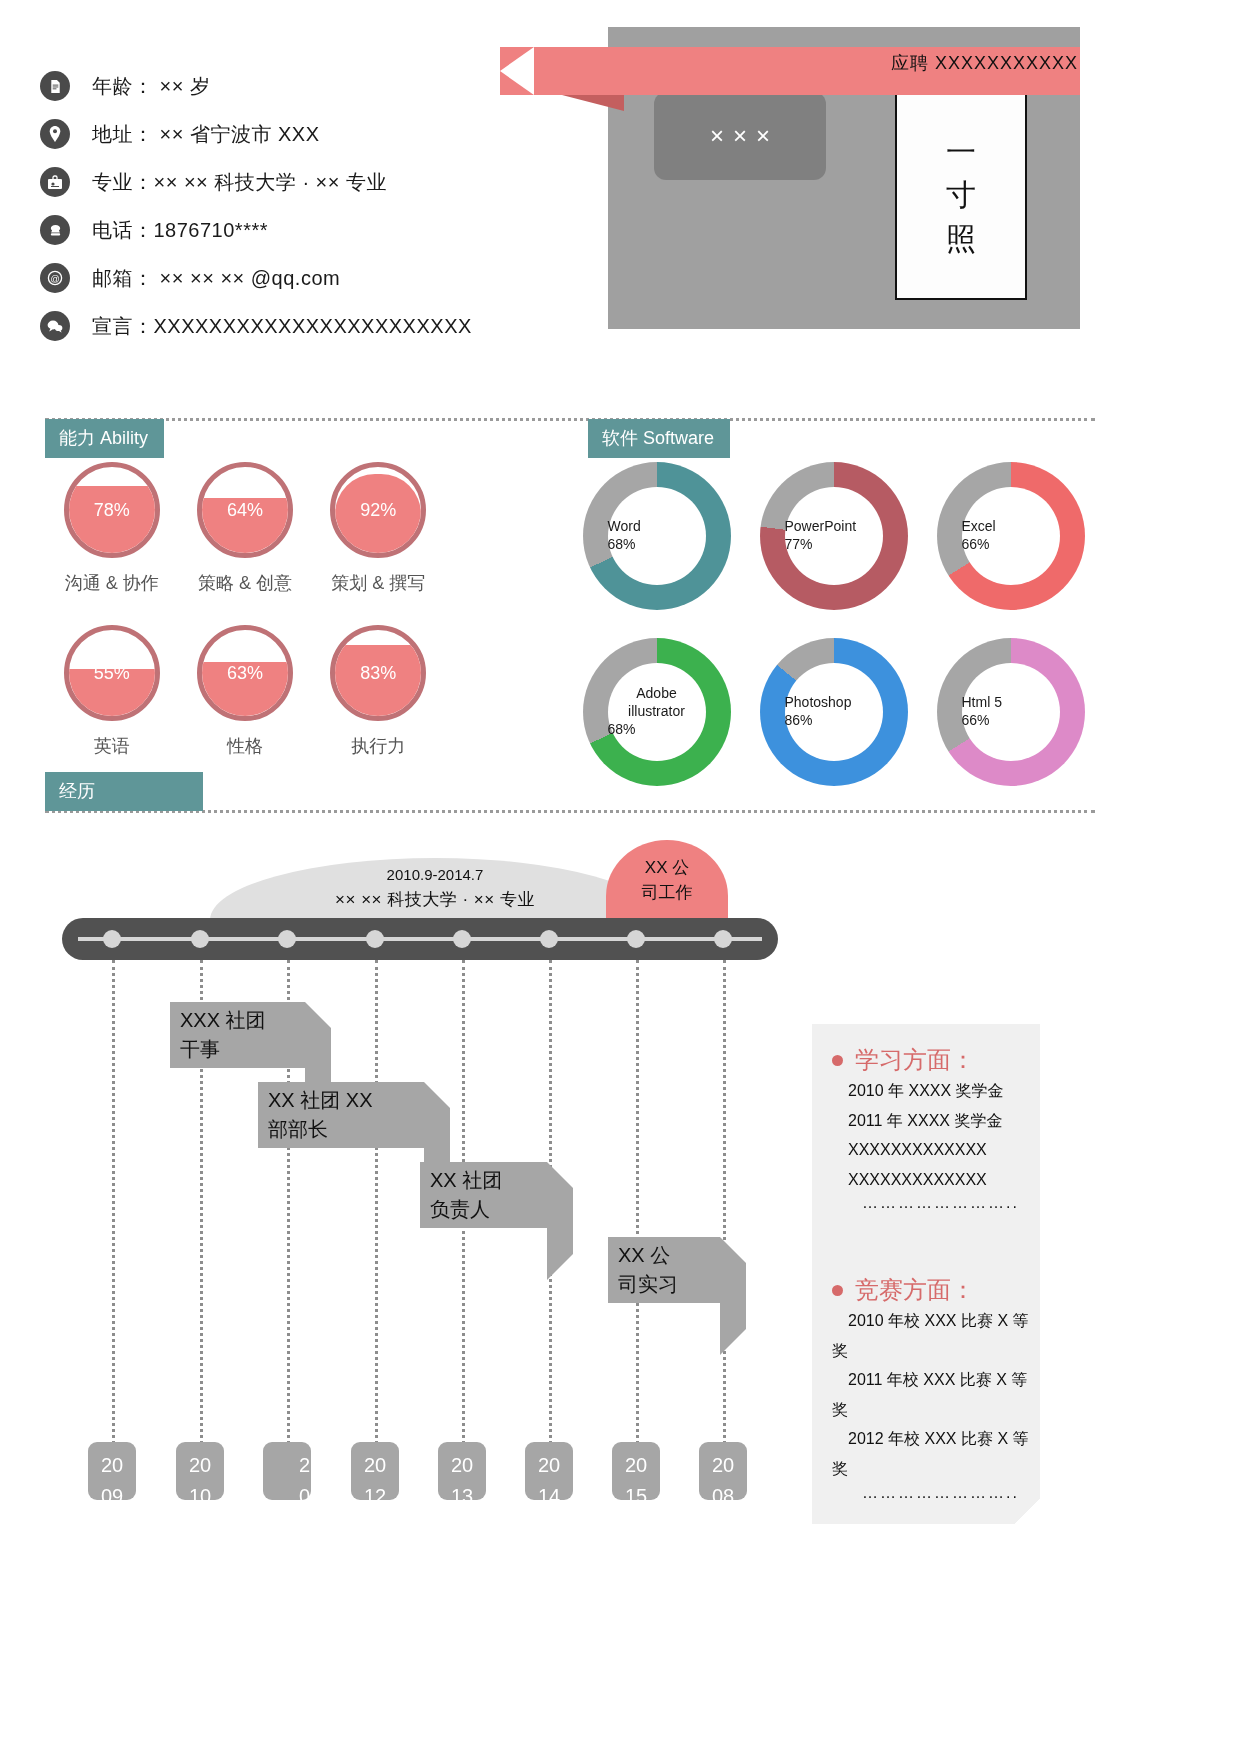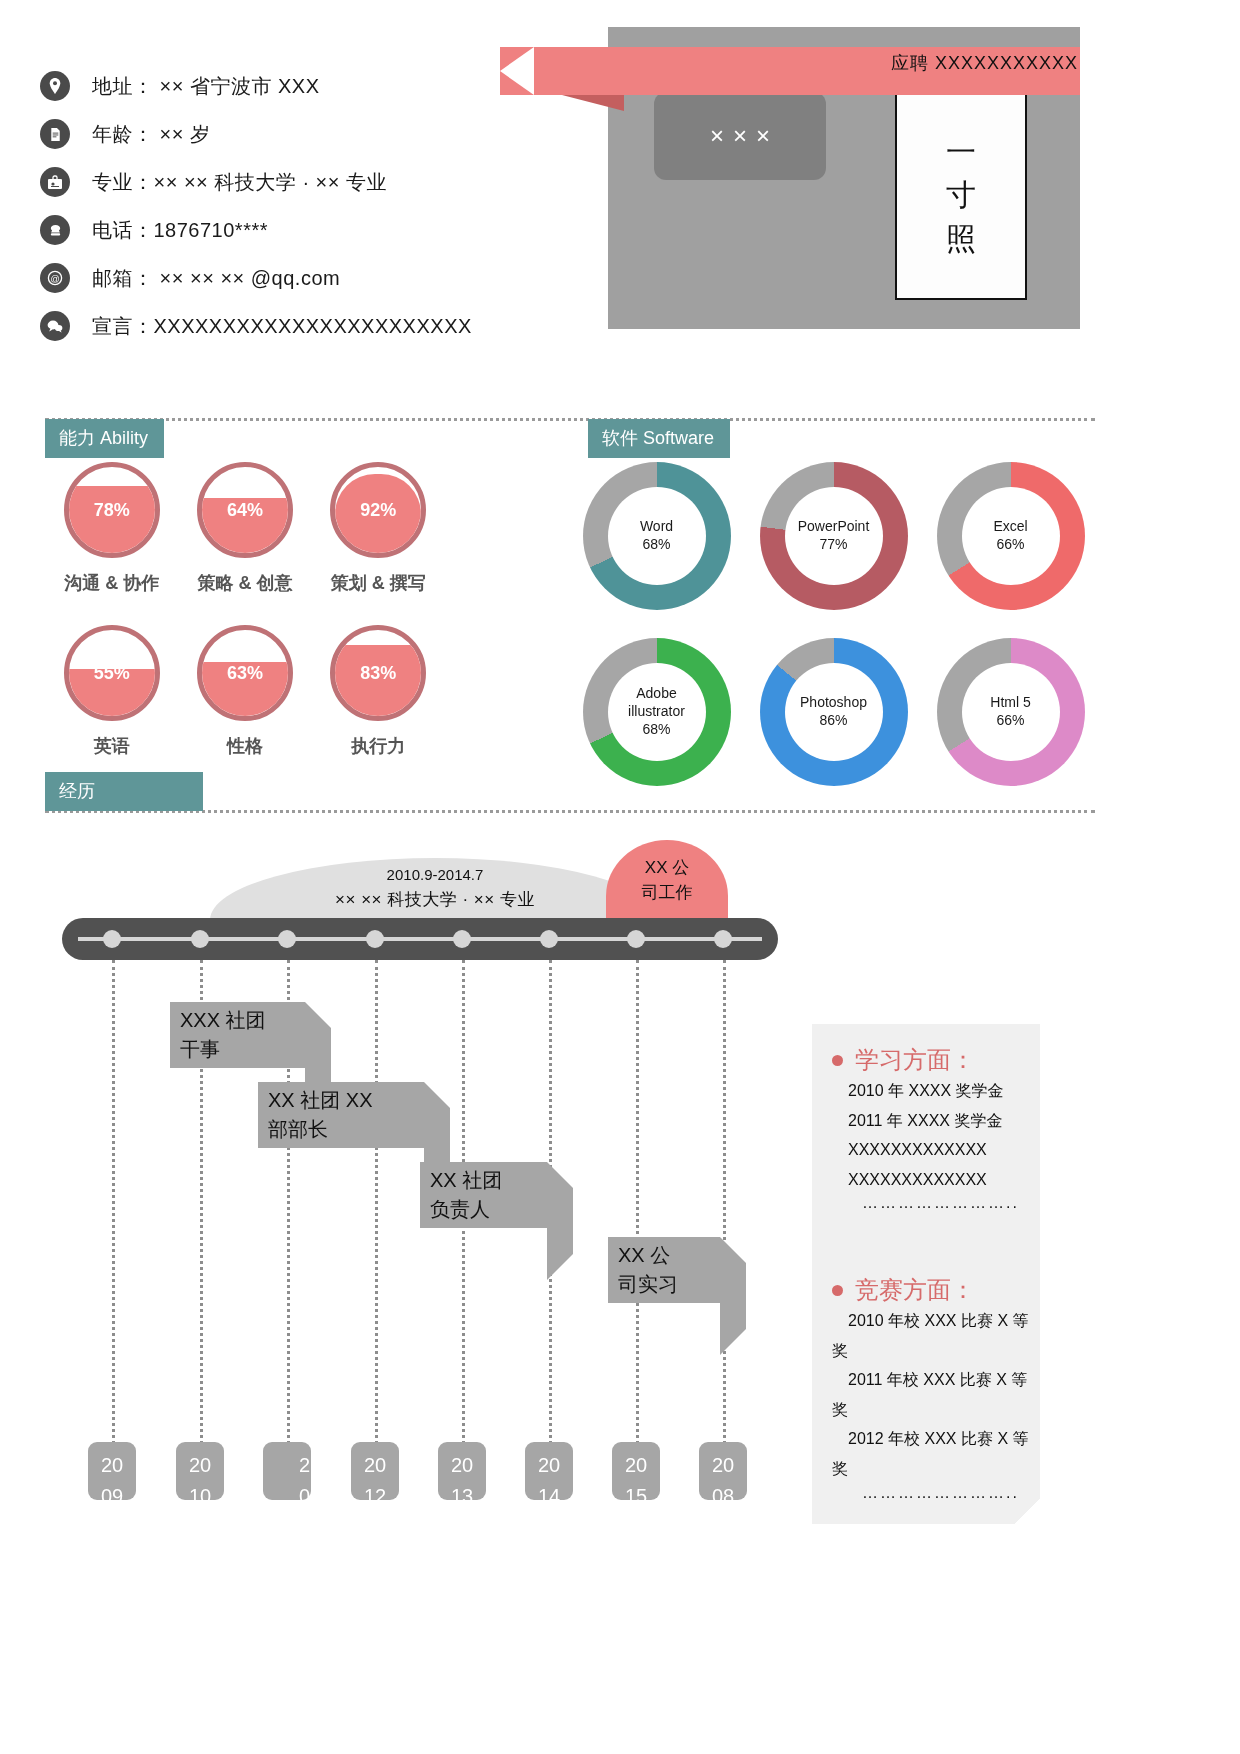--- a/index.html
+++ b/index.html
@@ -69,21 +69,21 @@
     border-top:3px dotted #9a9a9a;
   }
   .sec-tag {
     position:absolute; background:#5f9698; color:#fff;
     font-size:18px; padding:7px 16px 8px 14px; white-space:nowrap;
   }
 
   
   #ability-grid { position:absolute; left:45px; top:462px; width:400px; }
   .ab-row { display:flex; }
-  .ab-cell { width:137px; text-align:center;font-weight:bold; }
+  .ab-cell { width:137px; text-align:center; }
   .ab-circle {
     width:96px; height:96px; border-radius:50%;
     border:5px solid #bf7276; background:#fff;
     margin:0 auto; position:relative; overflow:hidden;
   }
   .ab-fill { position:absolute; left:0; width:100%; background:#ef8181; }
   .ab-pct {
     position:absolute; inset:0; display:flex; align-items:center;
     justify-content:center; color:#fff; font-size:18px; z-index:2;
   }
@@ -91,21 +91,21 @@
   .ab-spacer { height:30px; }
 
   
   #software-grid { position:absolute; left:568px; top:462px; width:560px; }
   .sw-row { display:flex; }
   .sw-cell { width:177px; display:flex; justify-content:center; }
   .sw-donut { width:148px; height:148px; border-radius:50%; position:relative; }
   .sw-hole {
     position:absolute; left:25px; top:25px; width:98px; height:98px;
     border-radius:50%; background:#fff; display:flex; flex-direction:column;
-    align-items:center; justify-content:center; text-align:center;
+    align-items:flex-start; justify-content:center; text-align:center;
     font-size:14px; color:#1a1a1a; line-height:1.28;
   }
   .sw-rowgap { height:28px; }
 
   
   #timeline { position:absolute; left:0; top:840px; width:1044px; height:820px; }
 
   #tl-arch {
     position:absolute; left:210px; top:18px; width:450px; height:62px;
     background:#e0e0e0;
@@ -186,37 +186,37 @@
   .sp-dots { font-size:16px; color:#111; text-indent:30px; letter-spacing:2px; }
 </style>
 </head>
 <body>
 
 <div id="header">
 
   <div id="contact-list">
       <div class="contact-row">
         <span class="contact-icon">
-          <svg width="14" height="16" viewBox="0 0 14 16" fill="#fff">
-            <path d="M7 0C4 0 1.7 2.3 1.7 5.3 1.7 9.3 7 16 7 16s5.3-6.7 5.3-10.7C12.3 2.3 10 0 7 0z"></path>
-            <circle cx="7" cy="5.2" r="2" fill="#4a4a4a"></circle>
-          </svg>
-        </span>
-        <span class="contact-text">地址： ×× 省宁波市 XXX</span>
-      </div>
-      <div class="contact-row">
-        <span class="contact-icon">
           <svg width="15" height="15" viewBox="0 0 16 16" fill="#fff">
             <path d="M3.5 1h6l3 3v11h-9z" fill="#fff"></path>
             <rect x="5" y="6" width="6" height="1" fill="#4a4a4a"></rect>
             <rect x="5" y="8" width="6" height="1" fill="#4a4a4a"></rect>
             <rect x="5" y="10" width="4" height="1" fill="#4a4a4a"></rect>
           </svg>
         </span>
         <span class="contact-text">年龄： ×× 岁</span>
+      </div>
+      <div class="contact-row">
+        <span class="contact-icon">
+          <svg width="14" height="16" viewBox="0 0 14 16" fill="#fff">
+            <path d="M7 0C4 0 1.7 2.3 1.7 5.3 1.7 9.3 7 16 7 16s5.3-6.7 5.3-10.7C12.3 2.3 10 0 7 0z"></path>
+            <circle cx="7" cy="5.2" r="2" fill="#4a4a4a"></circle>
+          </svg>
+        </span>
+        <span class="contact-text">地址： ×× 省宁波市 XXX</span>
       </div>
       <div class="contact-row">
         <span class="contact-icon">
           <svg width="16" height="15" viewBox="0 0 16 15" fill="#fff">
             <rect x="1" y="4" width="14" height="10" rx="1"></rect>
             <path d="M6 4V2.5A1.5 1.5 0 017.5 1h1A1.5 1.5 0 0110 2.5V4" stroke="#fff" stroke-width="1.3" fill="none"></path>
             <circle cx="6" cy="9" r="1.6" fill="#4a4a4a"></circle>
             <rect x="4" y="11" width="8" height="1" fill="#4a4a4a"></rect>
           </svg>
         </span>

